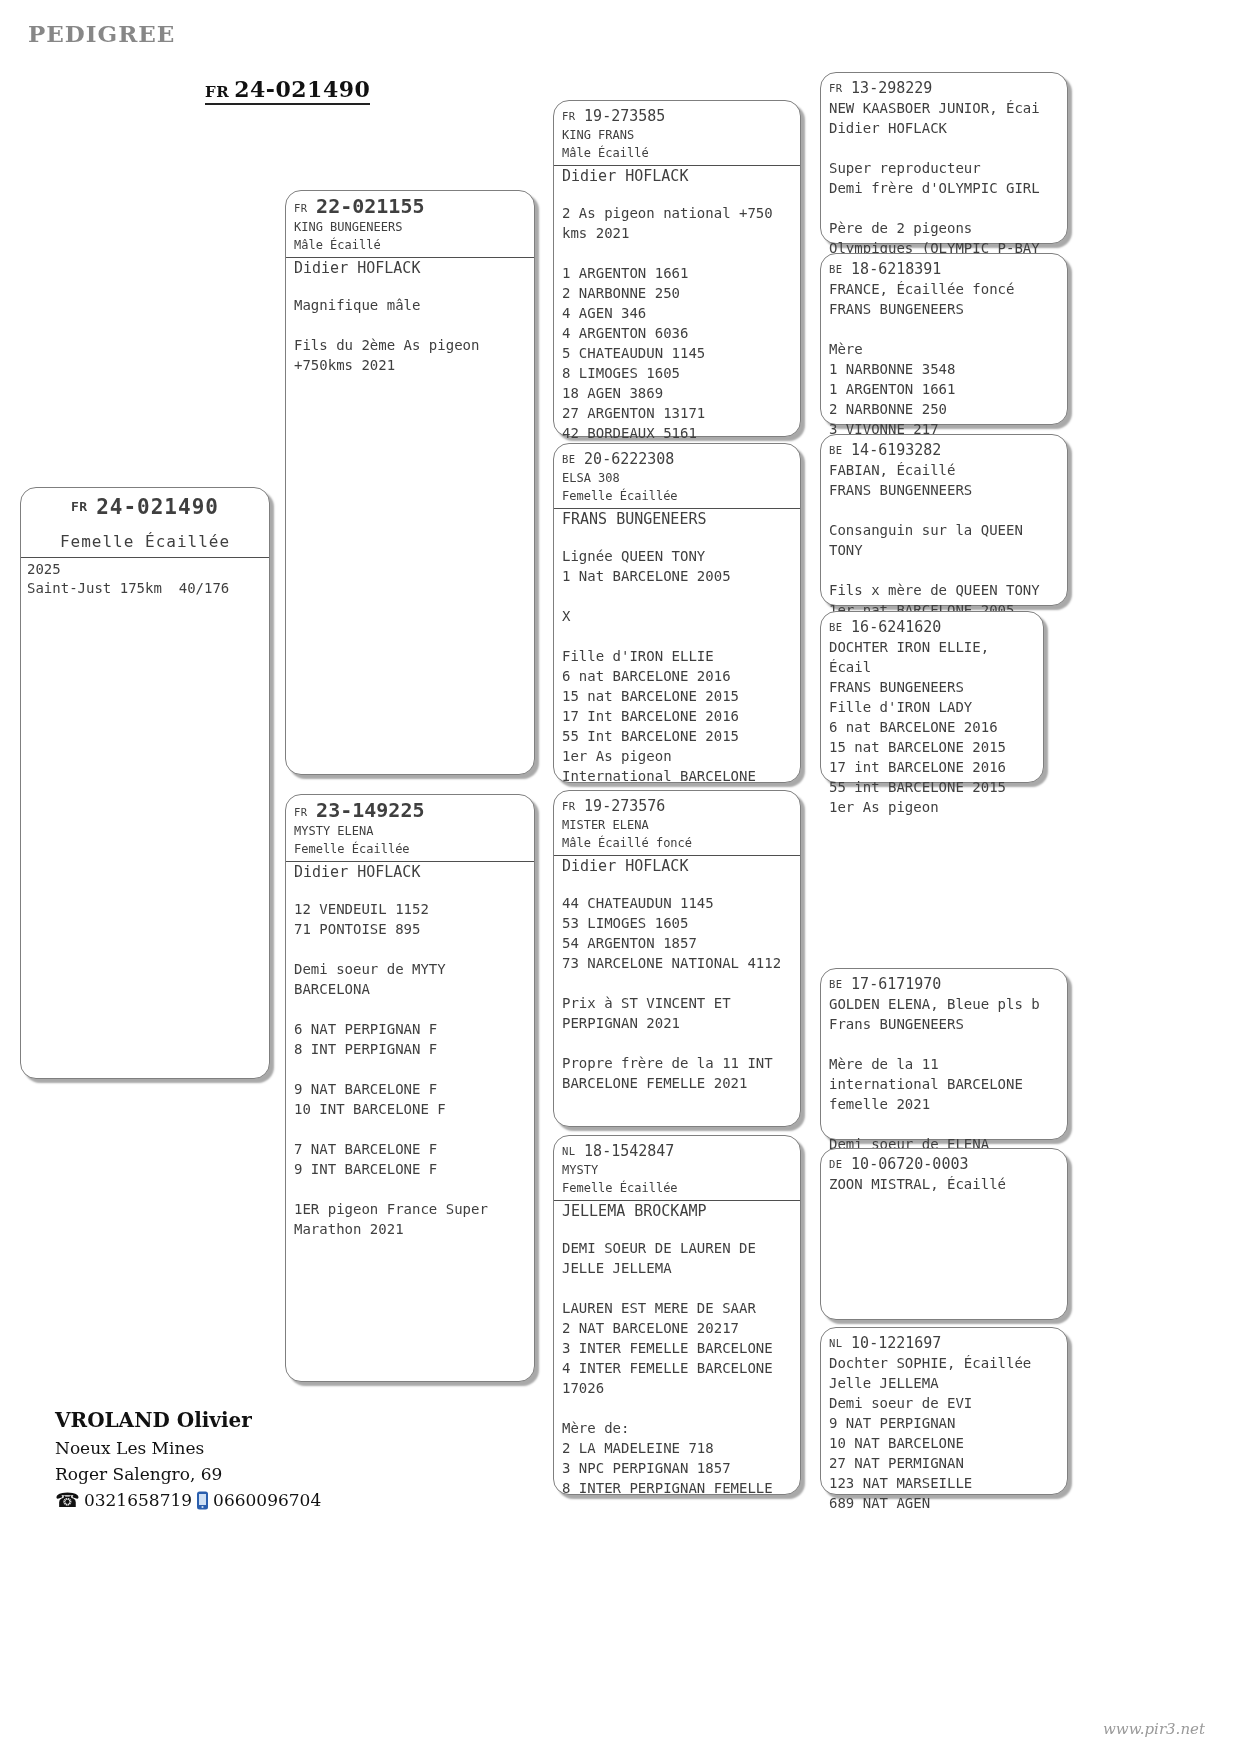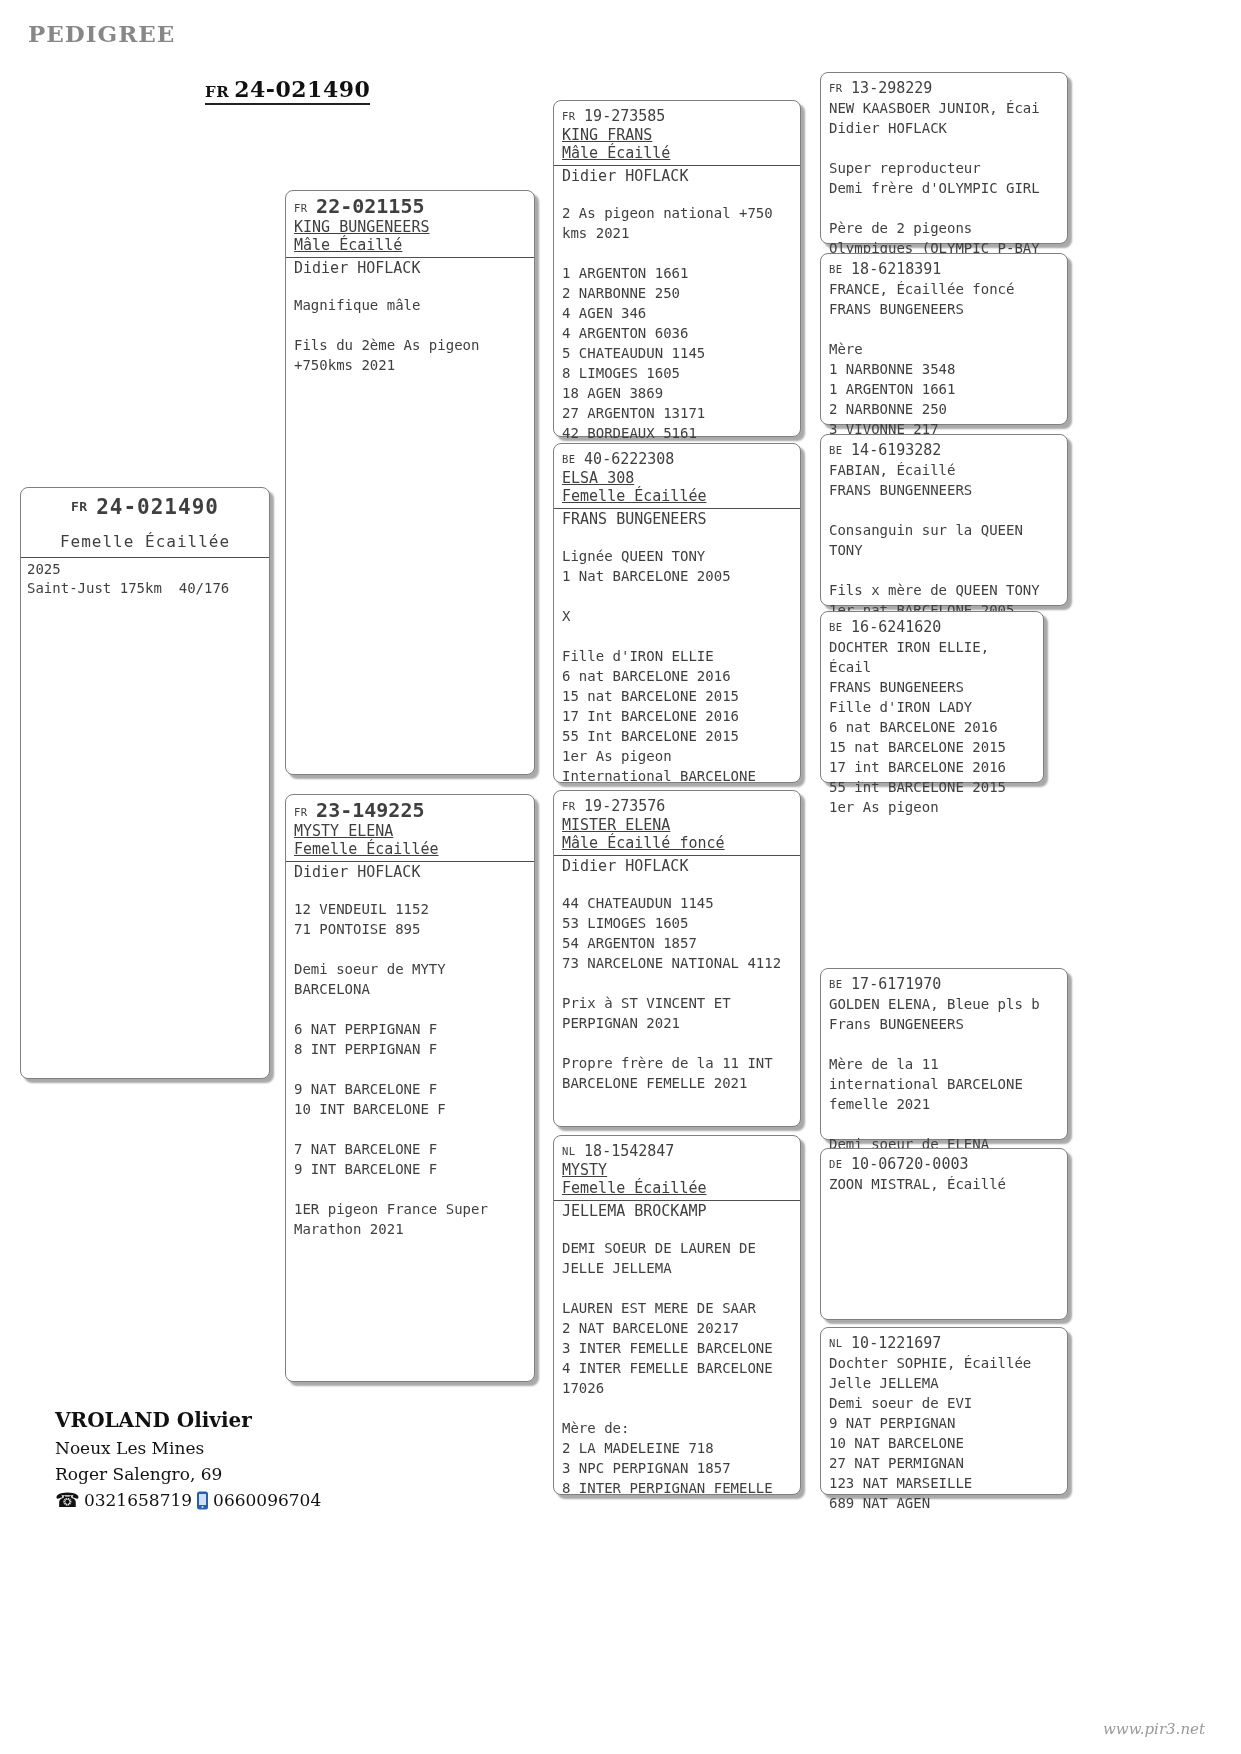--- a/index.html
+++ b/index.html
@@ -8,27 +8,27 @@
 
   
   .doc-title{position:absolute;left:28px;top:20px;font-family:"DejaVu Serif","Liberation Serif",serif;
     font-weight:bold;font-size:23px;color:#878787;letter-spacing:1px;text-align:center;}
   .main-ring{position:absolute;left:205px;top:76px;font-family:"DejaVu Serif","Liberation Serif",serif;
     color:#111;border-bottom:2px solid #222;padding-bottom:1px;}
   .main-ring .cc-big{font-size:15px;font-weight:bold;letter-spacing:.5px;}
   .main-ring .num-big{font-size:22px;font-weight:bold;letter-spacing:.5px;}
 
   
-  .box{position:absolute;background:#fff;border:1px solid #7f7f7f;border-radius:8px;
+  .box{position:absolute;background:#fff;border:1px solid #7f7f7f;border-radius:16px;
     box-shadow:4px 4px 2px #a9a9a9;box-sizing:border-box;font-size:14px;line-height:18.5px;}
   .box-header{padding:6px 8px 2px 8px;border-bottom:1px solid #4f4f4f;}
   .cc{font-size:10.5px;letter-spacing:.5px;vertical-align:1px;}
   .ring{font-size:15px;}
   .ring.bold{font-weight:bold;font-size:20px;}
-  .name,.sex{font-size:15px;text-decoration:underline;}
+  .name,.sex{font-size:12px;}
   .fancier{padding:1px 8px 0 8px;font-size:15px;}
   .mono-body{padding:0 8px;white-space:pre-wrap;font-size:14px;line-height:20px;}
   .body-gap{margin-top:18px;}
 
   
   .subject-header{text-align:center;padding:10px 8px 6px 8px;border-bottom:1px solid #4f4f4f;}
   .subject-header .cc-sub{font-size:13px;font-weight:bold;vertical-align:3px;letter-spacing:.5px;}
   .subject-header .ring-sub{font-size:21px;font-weight:bold;letter-spacing:1px;}
   .subject-sex{font-size:16px;margin-top:14px;letter-spacing:1px;}
   .subject-body{padding:2px 6px;white-space:pre-wrap;font-size:14px;line-height:19px;}
@@ -138,21 +138,21 @@
 18 AGEN 3869
 27 ARGENTON 13171
 42 BORDEAUX 5161
 59 PONTOISE 2426</div>
   </div>
 
   <div class="box" style="left:553px;top:443px;width:248px;height:340px">
     <div class="box-header">
       <div>
         <span class="cc">BE</span>
-        <span class="ring">40-6222308</span>
+        <span class="ring">20-6222308</span>
       </div>
       <div class="name">ELSA 308</div>
       <div class="sex">Femelle Écaillée</div>
     </div>
     <div class="fancier">FRANS BUNGENEERS</div>
     <div class="mono-body body-gap">Lignée QUEEN TONY
 1 Nat BARCELONE 2005
 
 X
 

